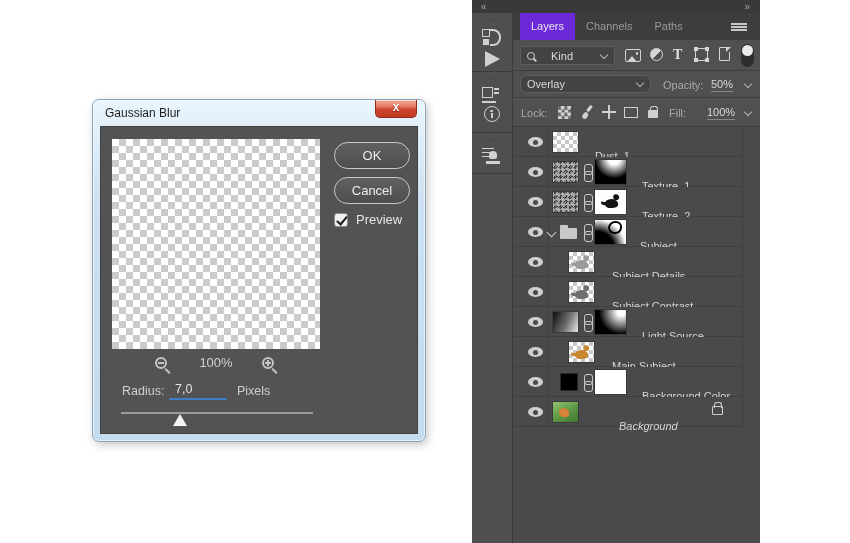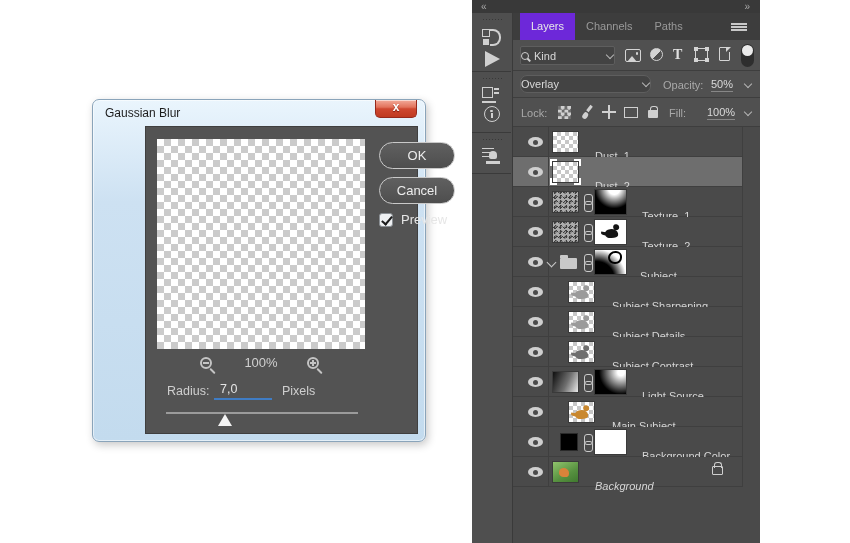--- a/index.html
+++ b/index.html
@@ -10,21 +10,21 @@
     border-radius:7px; border:1px solid #8aa4ba;
     background:linear-gradient(#eaf5fd,#cde1f2 30%,#c3dbee);
     box-shadow:0 0 0 1px rgba(255,255,255,.55) inset, 2px 3px 9px rgba(0,0,0,.22); }
   .dialog-title { position:absolute; left:12px; top:6px; font-size:12px; color:#1c1c1c; }
   .close-btn { position:absolute; right:8px; top:0; width:42px; height:18px;
     border:1px solid #96291c; border-top:none; border-radius:0 0 5px 5px;
     background:linear-gradient(#f3ab9a,#e2735c 42%,#cf4830 52%,#bf3a21);
     color:#fff; font-weight:bold; font-size:12px; text-align:center; line-height:15px;
     box-shadow:inset 0 1px 0 rgba(255,255,255,.55); text-shadow:0 1px 1px rgba(80,8,0,.65); cursor:pointer; }
   .dialog-content { position:absolute; left:7px; right:7px; top:26px; bottom:7px;
-    background:#535353; border:1px solid #3f3f3f;margin-left:45px; }
+    background:#535353; border:1px solid #3f3f3f; }
   .preview-box { position:absolute; left:11px; top:12px; width:208px; height:210px;
     background-color:#fff;
     background-image:repeating-conic-gradient(#cbcbcb 0% 25%, #ffffff 0% 50%);
     background-size:14px 14px; }
   .dlg-btn { position:absolute; left:233px; width:76px; height:27px;
     border:1px solid #c9c9c9; border-radius:14px;
     background:linear-gradient(#606060,#4e4e4e); color:#ededed; font-size:13px;
     text-align:center; line-height:25px; cursor:pointer; }
   .btn-ok { top:15px; } .btn-cancel { top:50px; }
   .preview-check { position:absolute; left:233px; top:85px; display:flex; align-items:center; gap:8px; }
@@ -84,21 +84,21 @@
 
   .ps-main { position:absolute; left:41px; top:13px; right:0; bottom:0; background:#4a4a4a; }
   .tabbar { position:relative; height:27px; background:#3d3d3d; display:flex; padding-left:7px; }
   .tab { height:27px; line-height:27px; padding:0 11px; color:#999; cursor:pointer; font-size:11px; }
   .tab.active { background:#6d28d9; color:#e8e8e8; }
   .hamburger { position:absolute; right:13px; top:10px; width:16px; height:8px; cursor:pointer;
     background:linear-gradient(#c8c8c8 0 2px, transparent 2px 3px, #c8c8c8 3px 5px, transparent 5px 6px, #c8c8c8 6px 8px); }
 
   .filter-row { position:relative; height:31px; background:#505050; border-bottom:1px solid #3e3e3e; }
   .combo { background:#434343; border:1px solid #5e5e5e; border-radius:2px; display:flex;
-    align-items:center; padding:0 0; gap:5px; cursor:pointer; position:absolute; }
+    align-items:center; padding:0 6px; gap:16px; cursor:pointer; position:absolute; }
   .kind-combo { left:7px; top:6px; width:95px; height:19px; }
   .search-ic { width:8px; height:8px; border:1.5px solid #cfcfcf; border-radius:50%; position:relative; flex:0 0 auto; }
   .search-ic::after { content:""; position:absolute; right:-3px; bottom:-2px; width:4px; height:1.5px;
     background:#cfcfcf; transform:rotate(45deg); }
   .combo-label { color:#d8d8d8; font-size:11px; flex:1; }
   .chev { width:8px; height:8px; position:relative; flex:0 0 auto; }
   .chev::before { content:""; position:absolute; top:0px; left:1px; width:5px; height:5px;
     border-right:1.5px solid #b5b5b5; border-bottom:1.5px solid #b5b5b5; transform:rotate(45deg); }
   .chev-abs { position:absolute; cursor:pointer; }
   .fi { position:absolute; cursor:pointer; }
@@ -188,21 +188,21 @@
   .sel-frame .c-tr { right:0; top:0; border-left:none; border-bottom:none; }
   .sel-frame .c-bl { left:0; bottom:0; border-right:none; border-top:none; }
   .sel-frame .c-br { right:0; bottom:0; border-left:none; border-top:none; }
   .expand-chev { position:absolute; left:34px; top:11px; width:9px; height:9px; cursor:pointer; }
   .expand-chev::before { content:""; position:absolute; top:1px; left:1px; width:6px; height:6px;
     border-right:1.5px solid #c9c9c9; border-bottom:1.5px solid #c9c9c9; transform:rotate(45deg); }
   .folder { position:absolute; left:47px; top:11px; width:17px; height:11px; background:#c9c9c9; border-radius:1px; cursor:pointer; }
   .folder::before { content:""; position:absolute; top:-3px; left:0; width:8px; height:3px; background:#c9c9c9; border-radius:1px 1px 0 0; }
   .lname { position:absolute; top:23px; font-size:11px; color:#d6d6d6; white-space:nowrap; }
   .lx-plain { left:82px; } .lx-masked { left:129px; } .lx-subject { left:127px; } .lx-child { left:99px; }
-  .lname.italic { font-style:italic; }
+  .lname.italic { font-style:italic;margin-left:24px; }
   .row-lock { position:absolute; left:199px; top:9px; width:11px; height:9px; border:1.3px solid #cfcfcf; border-radius:1px; }
   .row-lock::before { content:""; position:absolute; top:-5px; left:1px; width:6px; height:5px;
     border:1.3px solid #cfcfcf; border-bottom:none; border-radius:3px 3px 0 0; }
 </style>
 </head>
 <body>
 
 <div class="dialog">
   <div class="dialog-title">Gaussian Blur</div>
   <div class="close-btn">x</div>
@@ -298,31 +298,20 @@
     </div>
 
     <div class="rows">
 
       <div class="row">
         <span class="eye"></span>
         <span class="thumb checker-sm"></span>
         <span class="lname lx-plain">Dust_1</span>
       </div>
 
-      <div class="row selected">
-        <span class="eye"></span>
-        <span class="thumb checker-sm"></span>
-        <span class="sel-frame">
-            <i class="c-tl"></i>
-            <i class="c-tr"></i>
-            <i class="c-bl"></i>
-            <i class="c-br"></i>
-          </span>
-        <span class="lname lx-plain">Dust_2</span>
-      </div>
 
       <div class="row">
         <span class="eye"></span>
         <span class="thumb noise"></span>
         <span class="chain"></span>
         <span class="mask mask-t1"></span>
         <span class="lname lx-masked">Texture_1</span>
       </div>
 
       <div class="row">
@@ -337,27 +326,20 @@
 
       <div class="row">
         <span class="eye"></span>
         <span class="expand-chev"></span>
         <span class="folder"></span>
         <span class="chain"></span>
         <span class="mask mask-subject"></span>
         <span class="lname lx-subject">Subject</span>
       </div>
 
-      <div class="row">
-        <span class="eye"></span>
-        <span class="thumb child checker-sm">
-            <span class="bird bird-gray in-thumb"></span>
-          </span>
-        <span class="lname lx-child">Subject Sharpening</span>
-      </div>
 
       <div class="row">
         <span class="eye"></span>
         <span class="thumb child checker-sm">
             <span class="bird bird-gray in-thumb"></span>
           </span>
         <span class="lname lx-child">Subject Details</span>
       </div>
 
       <div class="row">

